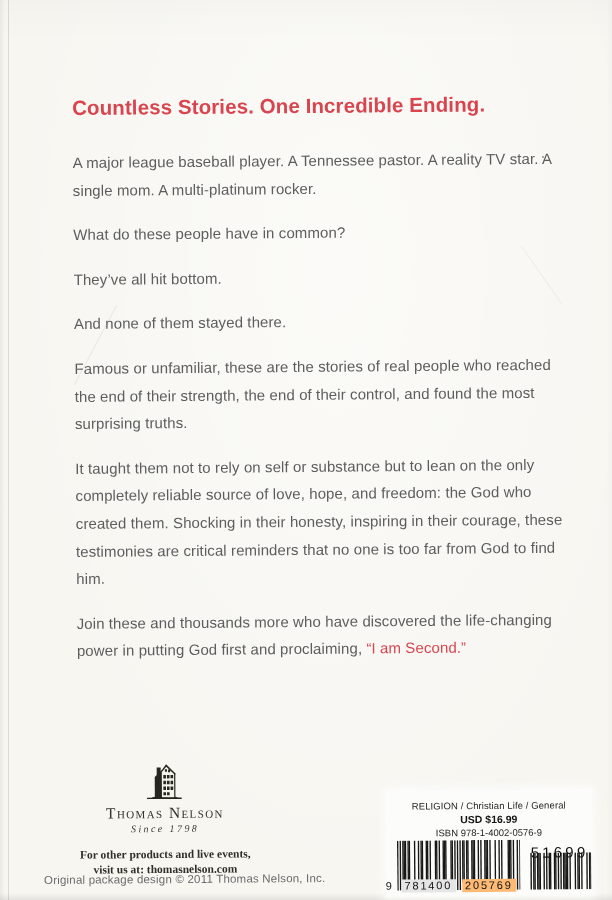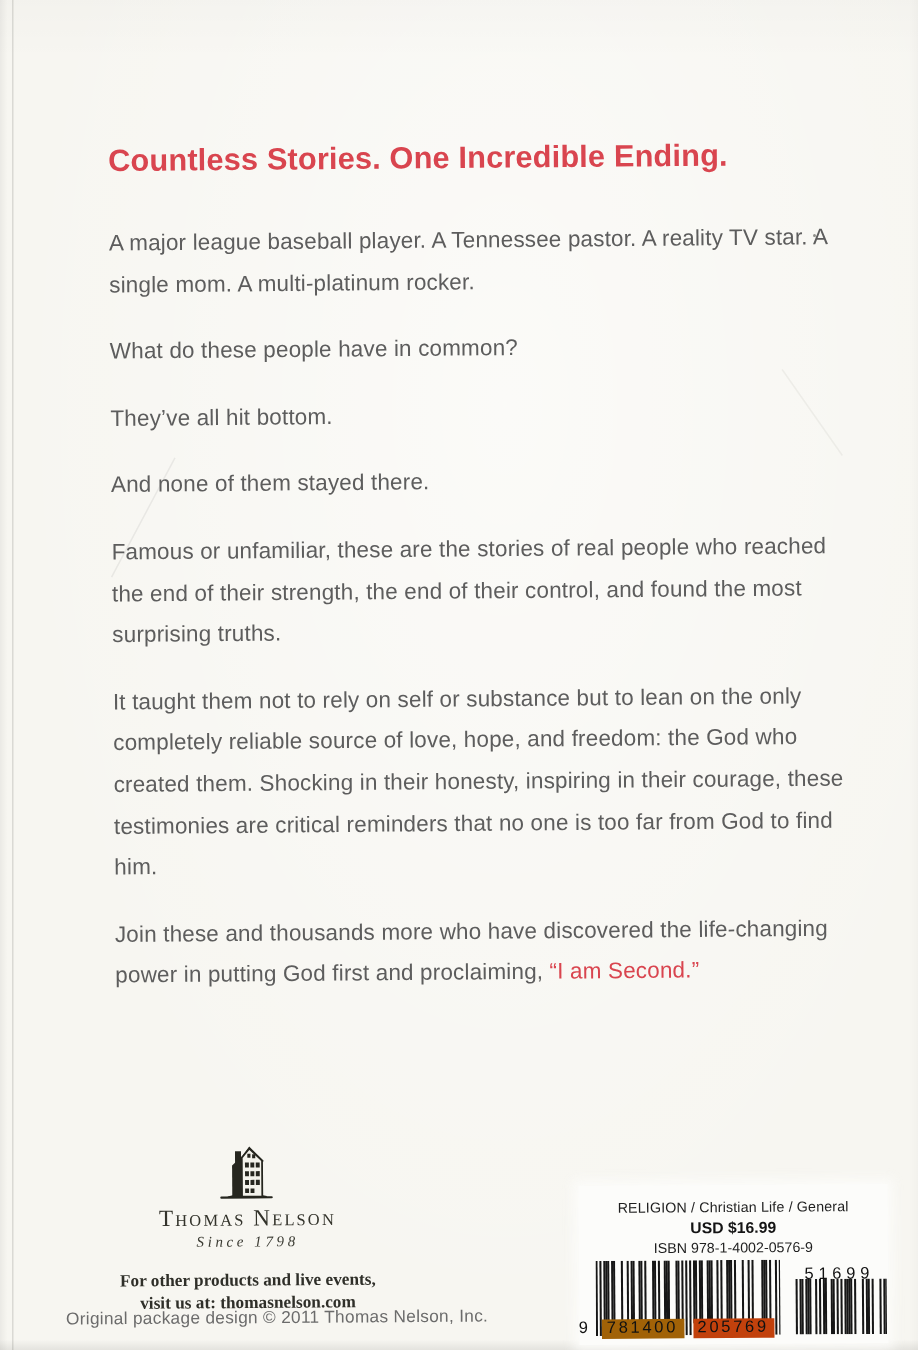--- a/index.html
+++ b/index.html
@@ -70,27 +70,27 @@
   .bc-price{font-size:10.5px;font-weight:bold;color:#141414;margin-top:2px;}
   .bc-isbn{font-size:9.5px;color:#1f1f1f;margin-top:2px;}
   .bc-row{display:flex;justify-content:center;align-items:flex-end;gap:8px;margin-top:2px;}
   .bc-main{position:relative;width:133px;height:53px;}
   .bc-main svg{position:absolute;left:9px;top:0;}
   .bc-digit{
     position:absolute;top:39px;font-size:11px;line-height:13px;color:#111;
     font-family:"Liberation Sans",sans-serif;
   }
   .bc-digit.lead{left:-2px;}
-  .bc-digit.g1{left:13px;width:55px;background:#a16207;letter-spacing:1.8px;}
-  .bc-digit.g2{left:74px;width:54px;background:#c2410c;letter-spacing:1.8px;}
+  .bc-digit.g1{left:13px;width:55px;background:#e5e5e5;letter-spacing:1.8px;}
+  .bc-digit.g2{left:74px;width:54px;background:#fdba74;letter-spacing:1.8px;}
   .bc-supp{position:relative;width:62px;height:53px;}
   .bc-supp svg{position:absolute;bottom:3px;left:0;}
   .bc-supp-num{
     position:absolute;top:4px;left:0;width:100%;
-    font-size:11px;letter-spacing:3.2px;color:#111;
+    font-size:15px;letter-spacing:3.2px;color:#111;
   }
   .speck{position:absolute;width:2px;height:2px;border-radius:50%;background:rgba(60,60,55,0.55);}
 </style>
 </head>
 <body>
 
 <div class="page">
   <div class="crease-line"></div>
   <div class="crease-diag"></div>
   <div class="crease-diag2"></div>

